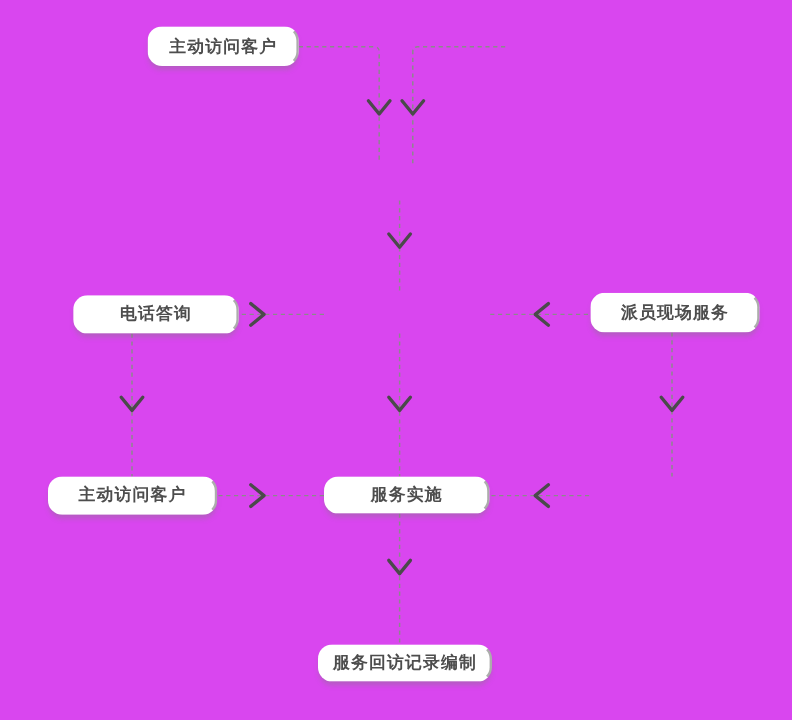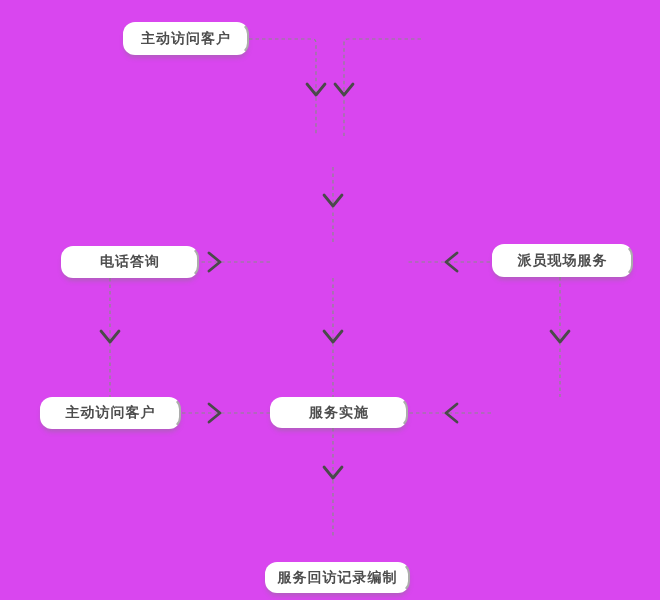--- a/index.html
+++ b/index.html
@@ -102,17 +102,17 @@
 
   <div class="node" style="left:40px;  top:397px; width:141px; height:32px;">
     <span>主动访问客户</span>
   </div>
 
   <div class="node" style="left:270px; top:397px; width:138px; height:31px;text-align:center;">
     <span>服务实施</span>
   </div>
 
 
-  <div class="node" style="left:265px; top:537px; width:145px; height:31px;margin-top:25px;">
+  <div class="node" style="left:265px; top:537px; width:145px; height:31px;">
     <span>服务回访记录编制</span>
   </div>
 
 </div>
 
 </body></html>

